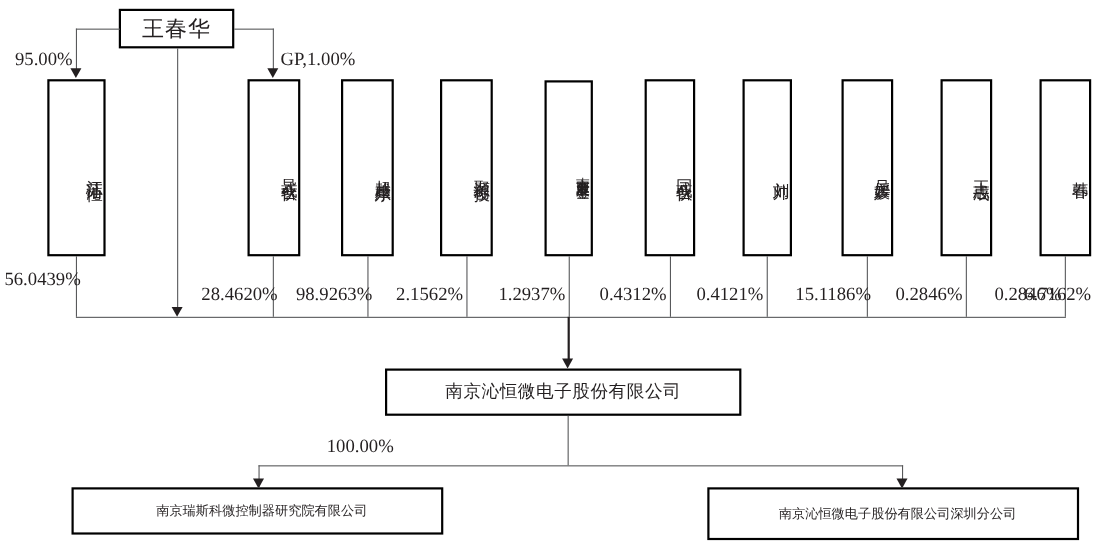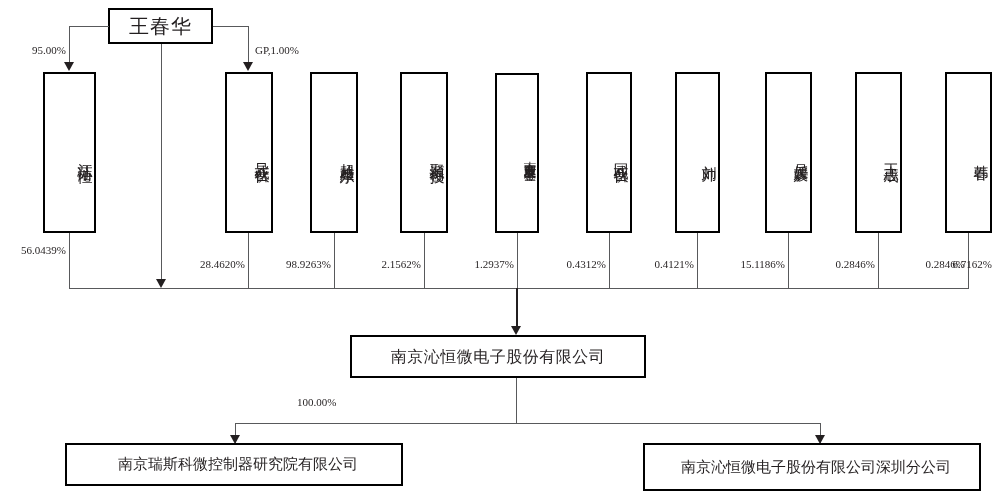--- a/index.html
+++ b/index.html
@@ -50,21 +50,21 @@
   }
   
   .hbox {
     font-size: 16px;
     letter-spacing: 0.5px;
     text-align: center;
     line-height: 1.25;
     padding: 0 4px;
   }
   .hbox.sub {
-    font-size: 15px;
+    font-size: 12px;
     letter-spacing: 0px;
     padding-left: 12px;
   }
   
   .hline {
     position: absolute;
     background: #58595b;
     height: 1px;
   }
   .vline {
@@ -77,21 +77,21 @@
     position: absolute;
     width: 0;
     height: 0;
     border-left: 5px solid transparent;
     border-right: 5px solid transparent;
     border-top: 9px solid #231f20;
   }
   
   .lbl {
     position: absolute;
-    font-size: 11px;
+    font-size: 17px;
     color: #231f20;
     white-space: nowrap;
     letter-spacing: 0px;
   }
   .lbl.r { text-align: right; }
 </style>
 </head>
 <body>
 
 <div id="canvas">
@@ -151,21 +151,21 @@
   <div class="lbl r" style="left:632px; top:258px; width:62px;">0.4121%</div>
   <div class="lbl r" style="left:723px; top:258px; width:62px;">15.1186%</div>
   <div class="lbl r" style="left:813px; top:258px; width:62px;">0.2846%</div>
   <div class="lbl r" style="left:903px; top:258px; width:62px;">0.2846%</div>
   <div class="lbl r" style="left:989px; top:258px; width:62px; text-align:right; left:auto; right:8px;">6.7162%</div>
 
   <div class="hline" style="left:69px; top:288px; width:900px;"></div>
   <div class="vline dark" style="left:516px; top:288px; height:42px;"></div>
   <div class="arrow-down" style="left:511px; top:326px;"></div>
 
-  <div class="box hbox" style="left:350px; top:335px; width:296px; height:43px;">南京沁恒微电子股份有限公司</div>
+  <div class="box hbox" style="left:350px; top:335px; width:324px; height:43px;">南京沁恒微电子股份有限公司</div>
 
   <div class="vline" style="left:516px; top:378px; height:45px;"></div>
   <div class="hline" style="left:235px; top:423px; width:586px;"></div>
   <div class="vline" style="left:235px; top:423px; height:20px;"></div>
   <div class="arrow-down" style="left:230px; top:435px;"></div>
   <div class="vline" style="left:820px; top:423px; height:20px;"></div>
   <div class="arrow-down" style="left:815px; top:435px;"></div>
   <div class="lbl" style="left:297px; top:396px;">100.00%</div>
 
   <div class="box hbox sub" style="left:65px; top:443px; width:338px; height:43px;">南京瑞斯科微控制器研究院有限公司</div>

